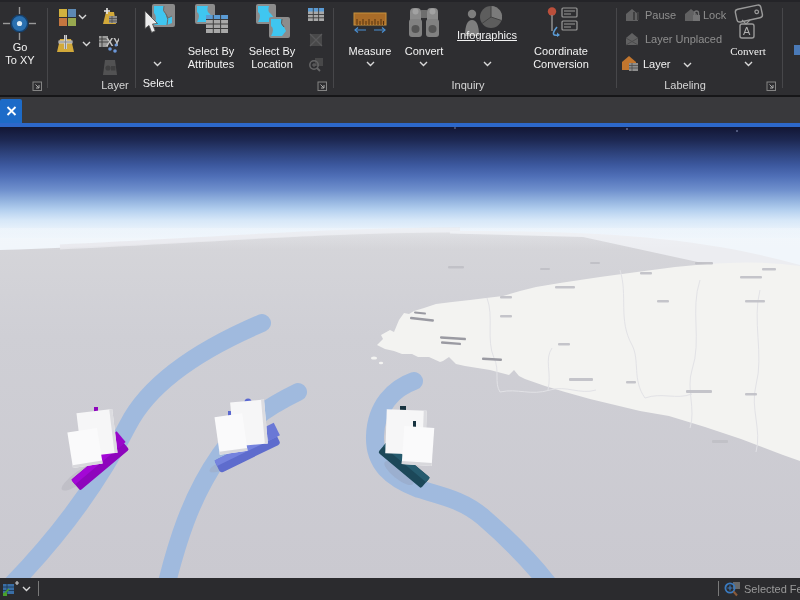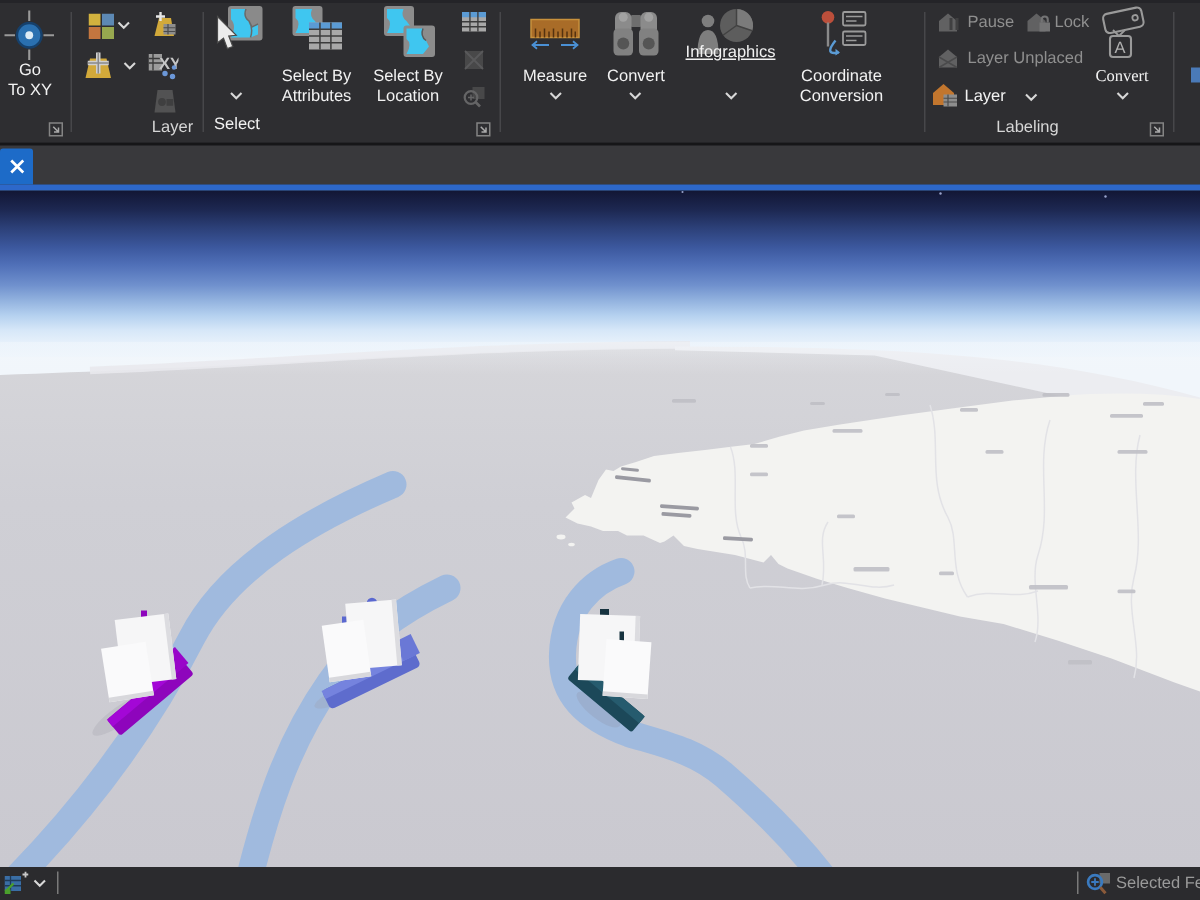--- a/index.html
+++ b/index.html
@@ -171,20 +171,21 @@
       <rect x="17" y="3" width="15" height="9" rx="1" fill="none" stroke="#9a9a9a" stroke-width="1.2"></rect>
       <path d="M19,6 H30 M19,9 H26" stroke="#9a9a9a" stroke-width="1"></path>
       <rect x="17" y="16" width="15" height="9" rx="1" fill="none" stroke="#9a9a9a" stroke-width="1.2"></rect>
       <path d="M19,19 H30 M19,22 H26" stroke="#9a9a9a" stroke-width="1"></path>
       <circle cx="7" cy="6.5" r="4.2" fill="#bb4f3b"></circle>
       <path d="M7,10 L7,26" stroke="#8a8a8a" stroke-width="1.6"></path>
       <path d="M12,22 Q4,32 14,30" stroke="#5b9bd4" stroke-width="1.6" fill="none"></path>
       <path d="M12,32 L15,30 L12,27.5" fill="#5b9bd4"></path>
     </svg>
     <div class="blabel" style="left:525px;top:45px;width:72px;">Coordinate<br>Conversion</div>
+    <div class="glabel" style="left:333px;width:270px;">Inquiry</div>
     <div class="gsep" style="left:616px"></div>
 
     <svg class="abs" style="left:624px;top:7px" width="17" height="16" viewBox="0 0 17 16" opacity="0.65">
       <path d="M2,7 L8,2 L14,7 L14,14 L2,14 Z" fill="#7d7d7d"></path>
       <rect x="9" y="5" width="2" height="8" fill="#4a4a4a"></rect>
       <rect x="13" y="5" width="2" height="8" fill="#4a4a4a"></rect>
     </svg>
     <div class="dlabel" style="left:645px;top:9px;">Pause</div>
     <svg class="abs" style="left:684px;top:7px" width="17" height="16" viewBox="0 0 17 16" opacity="0.65">
       <path d="M1,7 L7,2 L13,7 L13,14 L1,14 Z" fill="#7d7d7d"></path>

